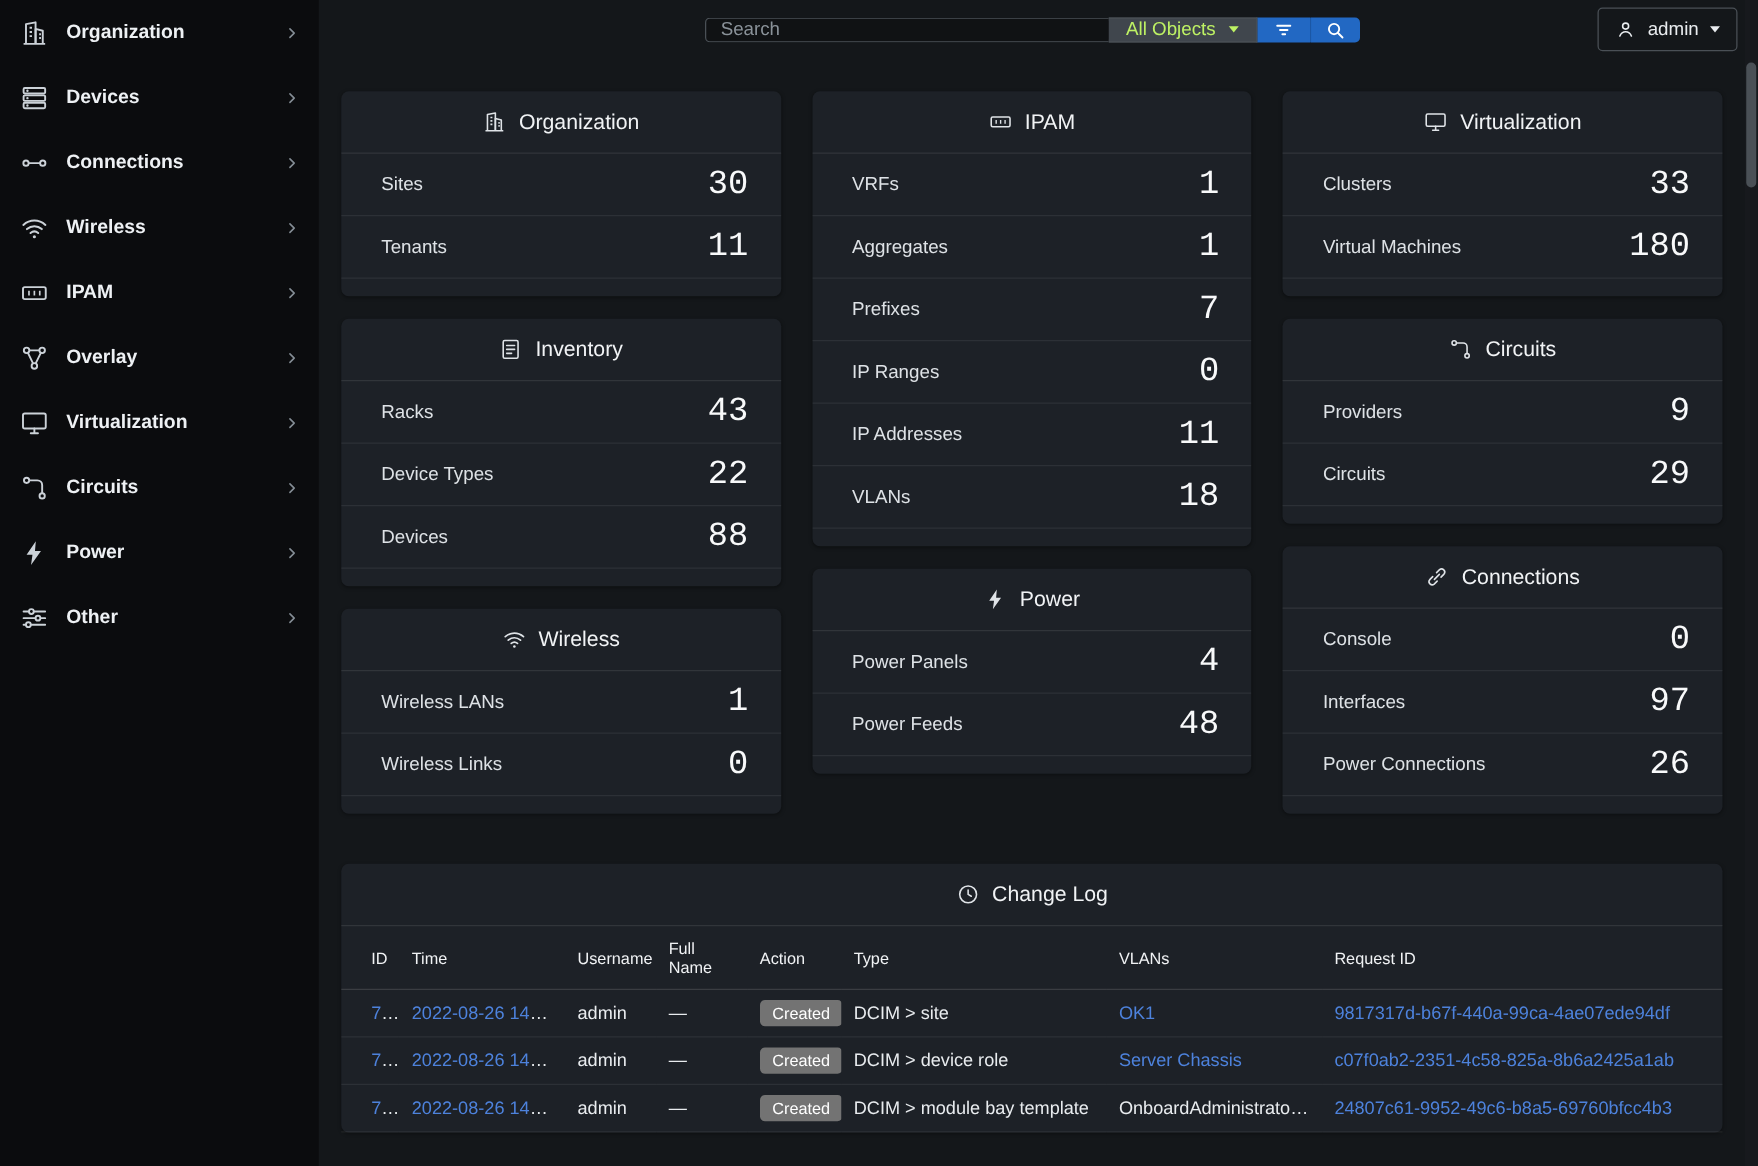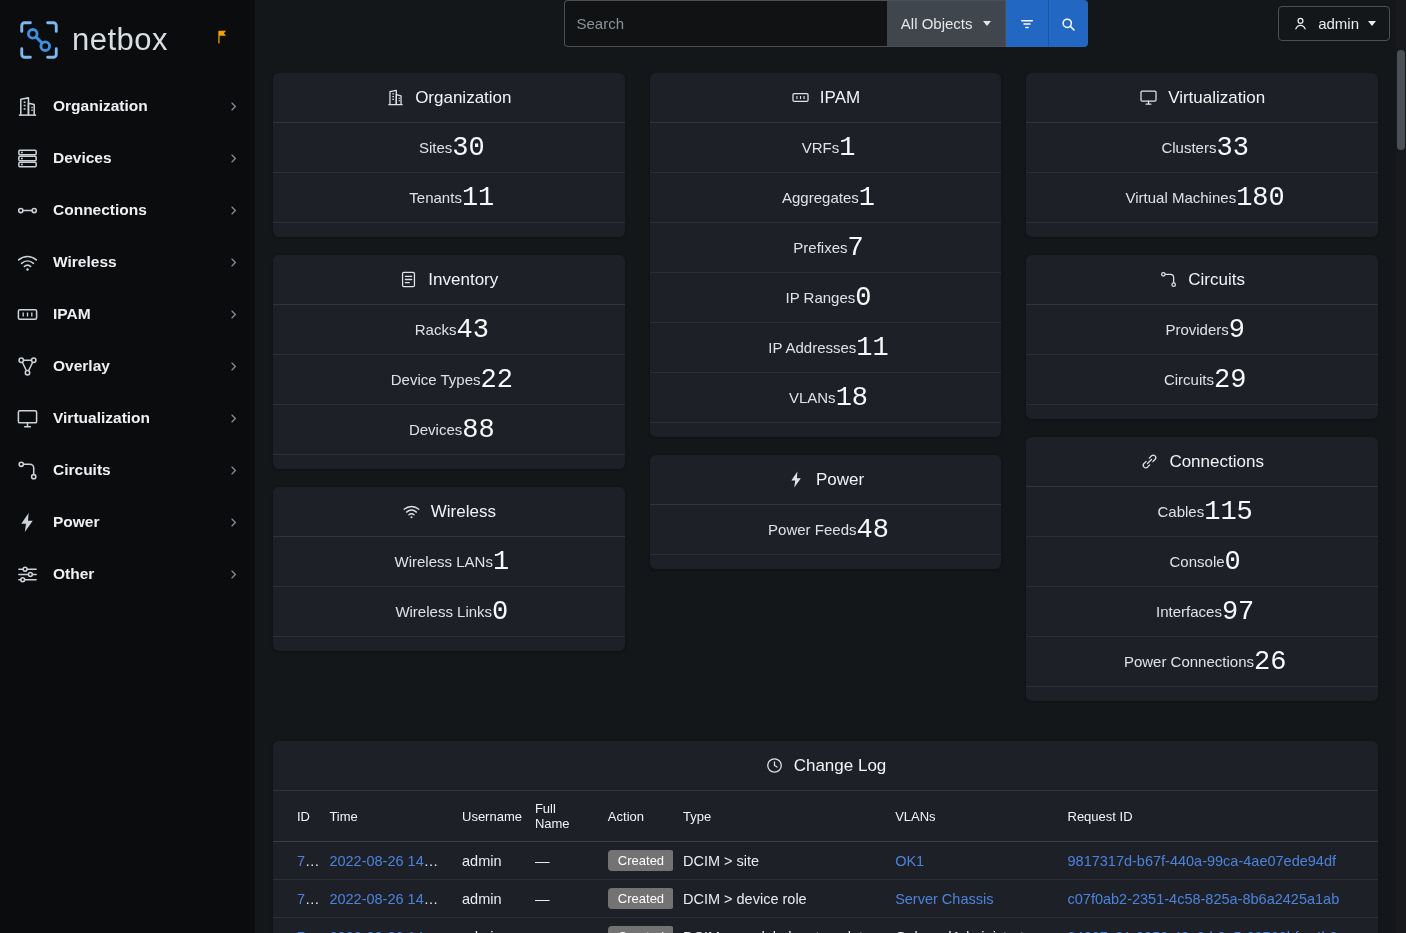--- a/index.html
+++ b/index.html
@@ -17,46 +17,46 @@
   .brand-text { font-size:31px; color:#d9dee3; margin-left:10px; letter-spacing:.5px; }
   .pin { position:absolute; right:24px; top:28px; width:17px; height:17px; cursor:pointer; }
   .nav-item { display:flex; align-items:center; height:52px; padding:0 14px 0 16px; gap:14px; color:#eef1f4; cursor:pointer; }
   .nav-icon { width:23px; height:23px; color:#ccd2d8; flex-shrink:0; }
   .nav-label { flex:1; font-size:15.5px; font-weight:600; }
   .chev { width:15px; height:15px; color:#848d95; flex-shrink:0; }
 
   
   .main { flex:1; min-width:0; display:flex; flex-direction:column; padding-right:10px; }
   .topbar { height:47px; position:relative; display:flex; align-items:center; justify-content:center; flex-shrink:0; }
-  .search-group { display:flex; height:47px; width:524px; }
+  .search-group { display:flex; height:20px; width:524px; }
   .search-input { flex:1; background:#101214; border:1px solid #4a5056; border-right:none;
     border-radius:4px 0 0 4px; color:#e9ecef; padding:0 12px; font-size:15px; outline:none; min-width:0; }
   .search-input::placeholder { color:#8a9299; }
-  .btn-objects { background:#40464d; color:#e5e5e5; border:1px solid #4a5056; border-left:none;
+  .btn-objects { background:#40464d; color:#bef264; border:1px solid #4a5056; border-left:none;
     font-size:15px; padding:0 14px; display:flex; align-items:center; gap:10px; cursor:pointer; white-space:nowrap; }
   .btn-blue { background:#2268c3; border:none; width:42px; color:#fff; cursor:pointer;
     display:flex; align-items:center; justify-content:center; }
   .btn-blue.end { border-left:1px solid #1b57a5; border-radius:0 4px 4px 0; width:40px; }
   .btn-blue .icon { width:18px; height:18px; }
   .caret { width:0; height:0; border-left:4.5px solid transparent; border-right:4.5px solid transparent;
     border-top:5px solid; display:inline-block; }
   .user-btn { position:absolute; right:6px; top:6px; height:35px; background:transparent; color:#e9ecef;
     border:1px solid #4a5056; border-radius:4px; display:flex; align-items:center; gap:9px; padding:0 13px;
     font-size:15px; cursor:pointer; }
   .user-btn .icon { width:17px; height:17px; }
 
   
   .content { flex:1; padding:26px 18px 0 18px; overflow:hidden; }
   .grid { display:grid; grid-template-columns:1fr 1fr 1fr; gap:25px; align-items:start; }
   .col { display:flex; flex-direction:column; gap:18px; }
   .card { background:#1d2127; border-radius:6px; padding-bottom:14px; box-shadow:0 1px 3px rgba(0,0,0,.35); }
   .card-header { height:50px; display:flex; align-items:center; justify-content:center; gap:10px;
     font-size:17px; font-weight:500; color:#f1f3f5; border-bottom:1px solid rgba(255,255,255,.09); }
   .card-header .icon { width:19px; height:19px; color:#dfe3e7; }
-  .stat-row { display:flex; align-items:center; justify-content:center; height:50px;
+  .stat-row { display:flex; align-items:center; justify-content:space-between; height:50px;
     padding:0 26px 0 32px; border-bottom:1px solid rgba(255,255,255,.07); }
   .stat-label { font-size:15px; color:#dee2e6; }
   .stat-value { font-size:27px; font-weight:500; color:#f8f9fa;font-family:Liberation Mono, monospace; }
 
   
   .changelog { margin-top:40px; padding-bottom:0; }
   .changelog table { width:100%; border-collapse:collapse; table-layout:fixed; }
   .changelog th { text-align:left; font-size:13px; font-weight:400; color:#f1f3f5;
     padding:10px 10px; border-bottom:1px solid rgba(255,255,255,.13); }
   .changelog td { font-size:14.5px; padding:8px 10px; border-bottom:1px solid rgba(255,255,255,.07);
@@ -69,40 +69,20 @@
   
   .scrollbar { position:fixed; top:0; right:0; width:10px; height:100%; background:#17191d; }
   .scroll-thumb { position:absolute; top:50px; left:1px; width:8px; height:100px; background:#4a5056; border-radius:4px; }
 </style>
 </head>
 <body>
 
 <div class="app">
 
   <aside class="sidebar">
-    <div class="brand">
-      <span class="logo-mark">
-        <svg viewBox="0 0 48 48" fill="none" stroke-linecap="round" stroke-linejoin="round">
-          <path d="M15 6H9a3 3 0 0 0-3 3v6" stroke="#7cb8f2" stroke-width="3"></path>
-          <path d="M33 6h6a3 3 0 0 1 3 3v6" stroke="#7cb8f2" stroke-width="3"></path>
-          <path d="M15 42H9a3 3 0 0 1-3-3v-6" stroke="#7cb8f2" stroke-width="3"></path>
-          <path d="M33 42h6a3 3 0 0 0 3-3v-6" stroke="#7cb8f2" stroke-width="3"></path>
-          <circle cx="17.5" cy="17.5" r="4.5" stroke="#3f8fdf" stroke-width="3"></circle>
-          <circle cx="30.5" cy="30.5" r="4.5" stroke="#3f8fdf" stroke-width="3"></circle>
-          <path d="M21 21l6 6" stroke="#3f8fdf" stroke-width="3"></path>
-        </svg>
-      </span>
-      <span class="brand-text">netbox</span>
-      <span class="pin">
-        <svg viewBox="0 0 24 24">
-            <path d="M7 21V5" stroke="#f59f00" stroke-width="1.8" stroke-linecap="round"></path>
-            <path d="M7 4h10l-3 3.5L17 11H7z" fill="#f59f00"></path>
-          </svg>
-      </span>
-    </div>
 
     <nav>
       <a class="nav-item">
         <span class="nav-icon">
           <svg viewBox="0 0 24 24" fill="none" stroke="currentColor" stroke-width="1.6" stroke-linejoin="round">
               <path d="M3 21h18"></path>
               <path d="M5 21V4.5L13 3v18"></path>
               <path d="M13 21V8.5l6 1.5v11"></path>
               <path d="M8 7.5h2M8 11h2M8 14.5h2M16 13h1.5M16 16h1.5"></path>
             </svg>
@@ -402,20 +382,24 @@
           <section class="card">
             <div class="card-header">
               <span class="icon">
                 <svg viewBox="0 0 24 24">
                     <path d="M13.2 2 5.5 13.3h4.9L9.2 22l8.3-11.7h-5z" fill="currentColor"></path>
                   </svg>
               </span>
               <span>Power</span>
             </div>
             <div class="stat-row">
+              <a class="stat-label">Power Panels</a>
+              <a class="stat-value">4</a>
+            </div>
+            <div class="stat-row">
               <a class="stat-label">Power Feeds</a>
               <a class="stat-value">48</a>
             </div>
           </section>
         </div>
 
         <div class="col">
           <section class="card">
             <div class="card-header">
               <span class="icon">
@@ -460,24 +444,20 @@
           <section class="card">
             <div class="card-header">
               <span class="icon">
                 <svg viewBox="0 0 24 24" fill="none" stroke="currentColor" stroke-width="1.6" stroke-linecap="round">
                     <path d="M9.5 14.5l5-5"></path>
                     <path d="M7.8 11.8l-3 3a3.2 3.2 0 0 0 4.5 4.5l3-3"></path>
                     <path d="M16.2 12.2l3-3a3.2 3.2 0 0 0-4.5-4.5l-3 3"></path>
                   </svg>
               </span>
               <span>Connections</span>
-            </div>
-            <div class="stat-row">
-              <a class="stat-label">Cables</a>
-              <a class="stat-value">115</a>
             </div>
             <div class="stat-row">
               <a class="stat-label">Console</a>
               <a class="stat-value">0</a>
             </div>
             <div class="stat-row">
               <a class="stat-label">Interfaces</a>
               <a class="stat-value">97</a>
             </div>
             <div class="stat-row">

